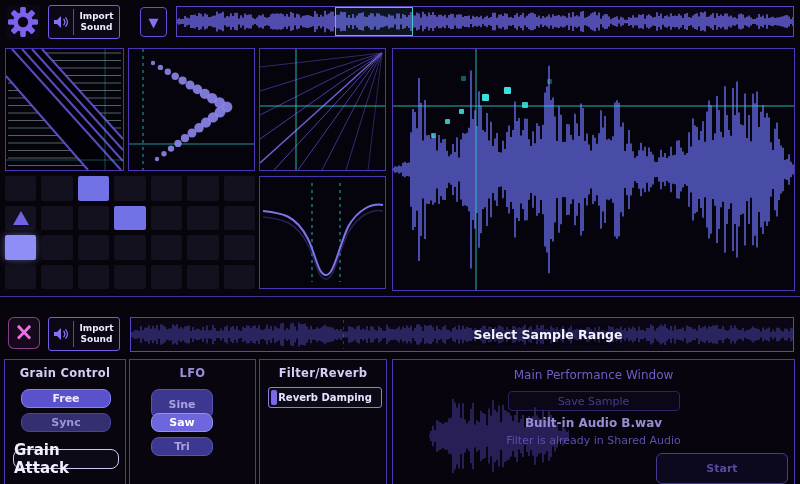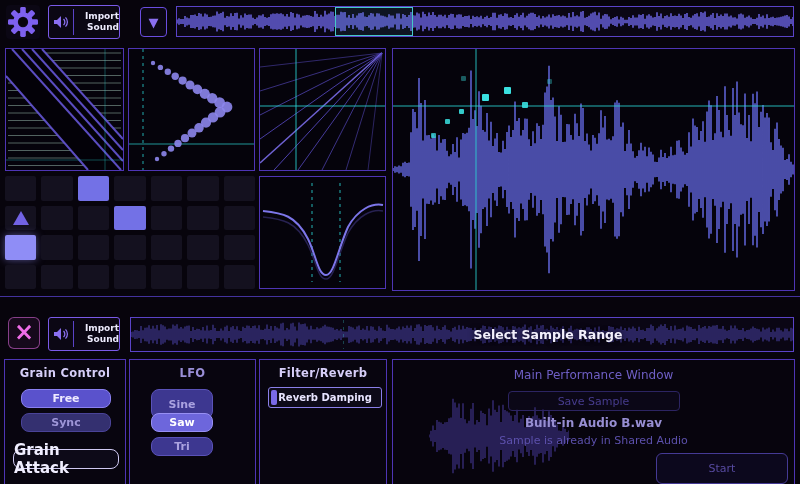--- a/index.html
+++ b/index.html
@@ -9,21 +9,21 @@
   .panel{position:absolute;background:#05030b;border:1px solid #4e35b5}
   .panel svg{position:absolute;left:0;top:0;width:100%;height:100%}
   .iconbtn{position:absolute;display:flex;align-items:center;justify-content:center;
            background:#0b0714;border-radius:4px}
   .boxed{border:1px solid #6a4de0}
   
   .importbtn{position:absolute;display:flex;align-items:stretch;background:#0b0714;
              border:1.5px solid #7a5ae8;border-radius:3px;overflow:hidden}
   .importbtn .spk{width:24px;display:flex;align-items:center;justify-content:center}
   .importbtn .sep{width:1px;background:#5a43c8;margin:3px 0}
-  .importbtn .implabel{flex:1;display:flex;flex-direction:column;align-items:flex-end;justify-content:center;
+  .importbtn .implabel{flex:1;display:flex;flex-direction:column;align-items:center;justify-content:center;
              font-size:9px;line-height:11px;color:#eceafc;font-weight:bold}
   
   .wavebox{position:absolute;background:#0a0614;border:1px solid #5a43c8;overflow:hidden}
   .wavebox svg{position:absolute;left:0;top:0;width:100%;height:100%}
   #selrect{position:absolute;top:0;bottom:0;border:1.5px solid #45c8c8;background:rgba(70,200,200,.08)}
   .tealline{stroke:#2bd4d4;stroke-width:1;opacity:.85}
   
   #padgrid{position:absolute;left:5px;top:176px;width:250px;height:113px;display:grid;
            grid-template-columns:repeat(7,1fr);grid-template-rows:repeat(4,1fr);gap:5px}
   .pad{background:#14111f;border-radius:2px;display:flex;align-items:center;justify-content:center}
@@ -63,21 +63,21 @@
   .perf-title{position:absolute;top:8px;left:0;right:0;text-align:center;font-size:12px;
               font-weight:normal;color:#6f5fc6}
   .savebtn{position:absolute;left:50%;transform:translateX(-50%);top:31px;width:172px;height:20px;
            border:1px solid #2c2462;border-radius:4px;color:#473c8e;font-size:11px;
            background:rgba(40,30,100,.12);display:flex;align-items:center;justify-content:center}
   .perf-file{position:absolute;top:56px;left:0;right:0;text-align:center;font-size:12px;
              font-weight:bold;color:#978ed2}
   .perf-status{position:absolute;top:74px;left:0;right:0;text-align:center;font-size:11px;color:#5c50ac}
   .startbtn{position:absolute;left:263px;top:93px;width:132px;height:31px;border:1px solid #453a95;
             border-radius:6px;background:rgba(50,35,120,.15);color:#574aa0;font-size:11px;
-            font-weight:normal;display:flex;align-items:center;justify-content:center}
+            font-weight:bold;display:flex;align-items:center;justify-content:center}
   .ddtri{color:#8a6ff0;font-size:13px}
 </style>
 </head>
 <body>
 
 <div id="app">
 
   <div class="iconbtn" style="left:6px;top:5px;width:34px;height:34px">
     <svg width="30" height="30" viewBox="0 0 32 32">
       <g fill="#7e61ee">
@@ -312,17 +312,17 @@
     </div>
   </div>
 
   <div class="panel" style="left:392px;top:359px;width:403px;height:130px;background:#07040d">
     <svg id="pfw" viewBox="0 0 140 100" preserveAspectRatio="none" style="left:36px;top:26px;width:140px;height:100px">
         <path d="M0 48.4L0 51.6M2 44.8L2 55.2M4 39.6L4 60.4M6 44.0L6 56.0M8 34.1L8 65.9M10 35.7L10 64.3M12 36.6L12 63.4M14 38.1L14 61.9M16 36.2L16 63.8M18 36.0L18 64.0M20 32.2L20 67.8M22 31.5L22 68.5M24 12.8L24 87.2M26 16.4L26 83.6M28 21.4L28 78.6M30 17.4L30 82.6M32 31.9L32 68.1M34 17.2L34 82.8M36 33.3L36 66.7M38 37.3L38 62.7M40 34.8L40 65.2M42 22.8L42 77.2M44 17.1L44 82.9M46 38.4L46 61.6M48 34.0L48 66.0M50 36.0L50 64.0M52 24.7L52 75.3M54 26.9L54 73.1M56 27.9L56 72.1M58 39.2L58 60.8M60 22.6L60 77.4M62 29.5L62 70.5M64 14.2L64 85.8M66 23.7L66 76.3M68 26.1L68 73.9M70 19.5L70 80.5M72 36.0L72 64.0M74 18.8L74 81.2M76 24.0L76 76.0M78 25.2L78 74.8M80 26.5L80 73.5M82 29.4L82 70.6M84 34.9L84 65.1M86 28.9L86 71.1M88 23.8L88 76.2M90 36.4L90 63.6M92 32.7L92 67.3M94 29.0L94 71.0M96 41.2L96 58.8M98 33.9L98 66.1M100 29.9L100 70.1M102 36.0L102 64.0M104 30.3L104 69.7M106 21.3L106 78.7M108 29.3L108 70.7M110 32.2L110 67.8M112 32.9L112 67.1M114 23.5L114 76.5M116 31.8L116 68.2M118 35.0L118 65.0M120 25.2L120 74.8M122 29.0L122 71.0M124 39.7L124 60.3M126 34.5L126 65.5M128 38.6L128 61.4M130 44.5L130 55.5M132 44.9L132 55.1M134 40.2L134 59.8M136 42.7L136 57.3M138 46.1L138 53.9M140 44.4L140 55.6" stroke="#352a72" stroke-width="1.6" fill="none" opacity="0.9"></path>
       </svg>
     <div class="perf-title">Main Performance Window</div>
     <div class="savebtn">Save Sample</div>
     <div class="perf-file">Built-in Audio B.wav</div>
-    <div class="perf-status">Sample is already in Shared Audio</div>
+    <div class="perf-status">Filter is already in Shared Audio</div>
     <div class="startbtn">Start</div>
   </div>
 
 </div>
 
 </body></html>

